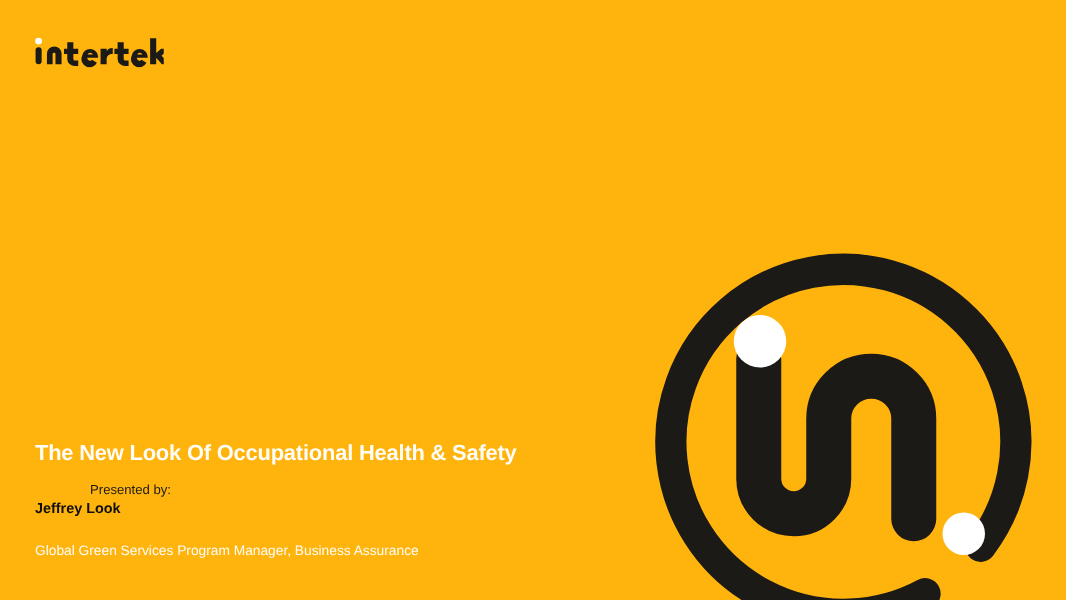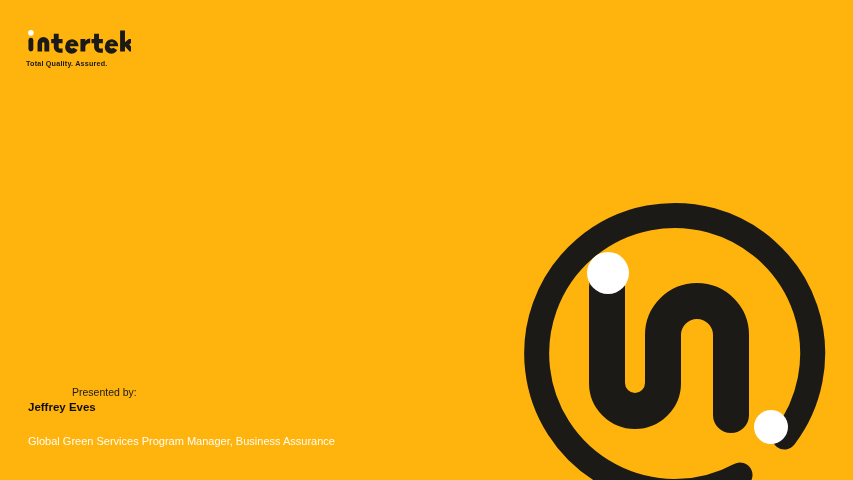--- a/index.html
+++ b/index.html
@@ -122,21 +122,20 @@
         <path d="M208 18 h15 v16 h12 v13 h-12 v12 a4 4 0 0 0 4 4 h8 v13 h-10 a17 17 0 0 1 -17 -17 V47 h-8 V34 h8 Z"></path>
 
         <path d="M242 53 a20 20 0 1 1 40 3 h-27 a7 7 0 0 0 12 5 l12 7 a20 20 0 0 1 -37 -15 Z
                  M256 48 h13 a7 7 0 0 0 -13 0 Z"></path>
 
         <path d="M288 8 h15 v36 l12 -10 h20 l-19 17 l20 21 h-19 l-14 -16 v16 h-15 Z"></path>
       </g>
 
       <circle cx="13.5" cy="15" r="8.5" fill="#FFFFFF"></circle>
     </svg>
-    <span id="brand-tagline">Total Quality. Assured.</span>
   </div>
 
   <svg id="logo-mark" viewBox="0 0 360 340" aria-hidden="true">
 
     <path d="M 297.5 272
              A 138 138 0 1 0 253 310" fill="none" stroke="#1C1A17" stroke-width="25" stroke-linecap="round"></path>
 
     <path d="M 239 323 A 138 138 0 0 1 213 334" fill="none" stroke="#1C1A17" stroke-width="25" stroke-linecap="round"></path>
 
     <path d="M 120 122
@@ -145,20 +144,21 @@
              V 170
              a 34 34 0 0 1 68 0
              V 250" fill="none" stroke="#1C1A17" stroke-width="36" stroke-linecap="round" stroke-linejoin="round"></path>
 
     <circle cx="121" cy="108" r="21" fill="#FFFFFF"></circle>
 
     <circle cx="284" cy="262" r="17" fill="#FFFFFF"></circle>
   </svg>
 
   <div id="text-block">
+    <div id="slide-subtitle">The New Look Of Occupational Health &amp; Safety</div>
     <div id="presenter-block">
       <span id="presenter-label">Presented by:</span>
-      <span id="presenter-name">Jeffrey Eves</span>
+      <span id="presenter-name">Jeffrey Look</span>
       <span id="presenter-role">Global Green Services Program Manager, Business Assurance</span>
     </div>
   </div>
 
 </div>
 
 </body></html>

